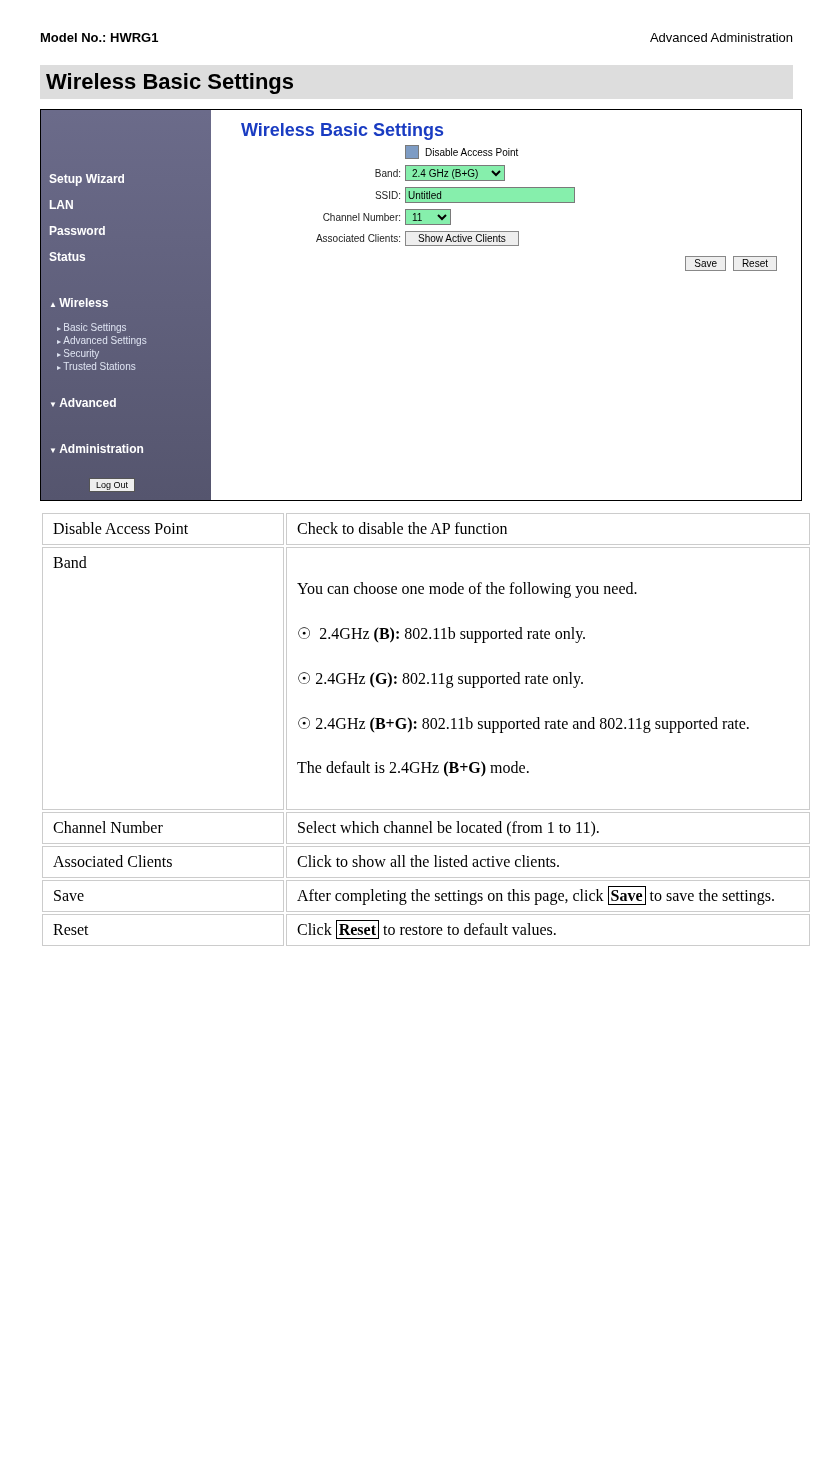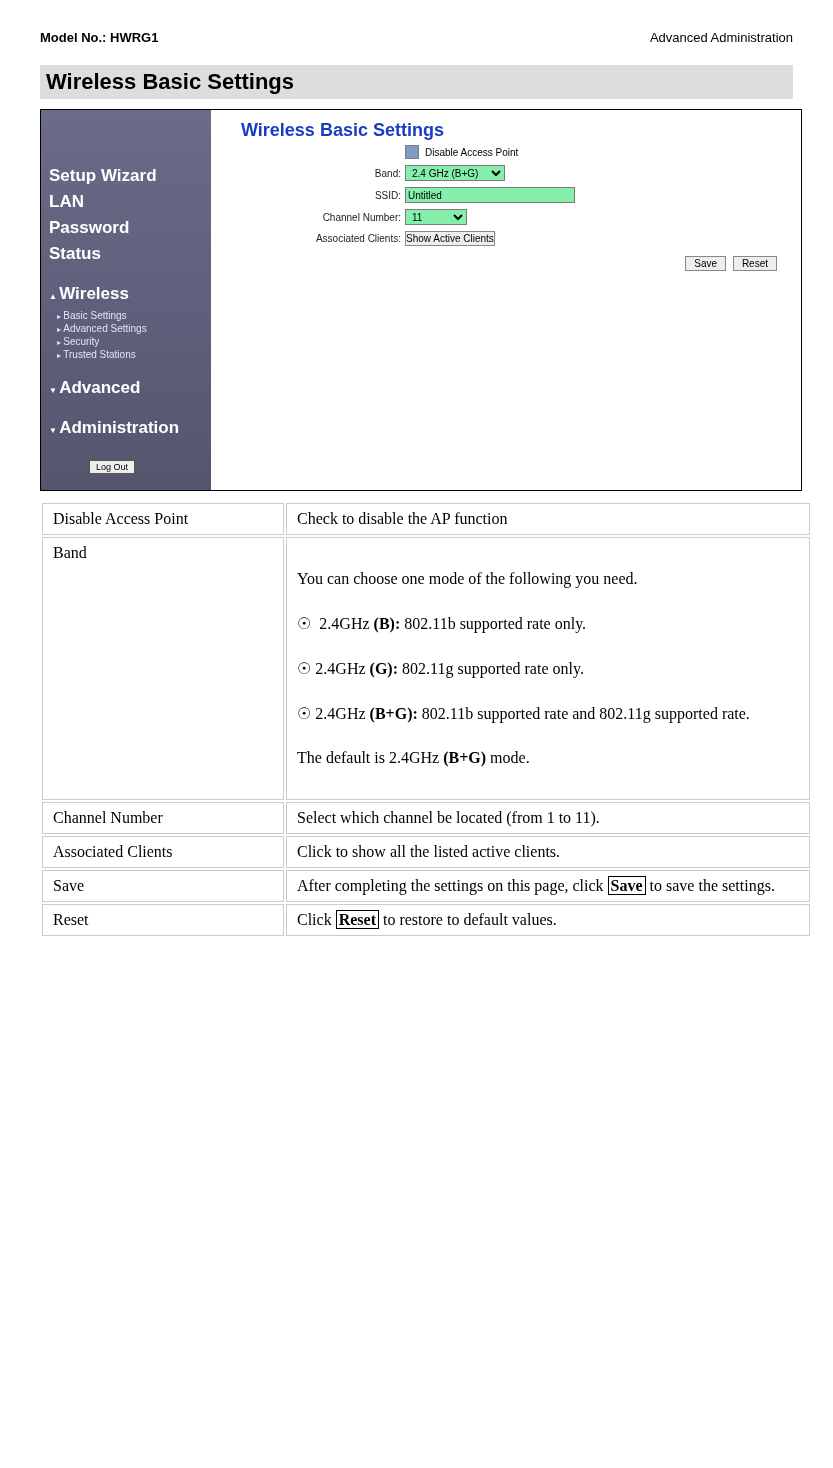--- a/index.html
+++ b/index.html
@@ -39,23 +39,23 @@
       position: relative;
     }
     .ss-sidebar {
       width: 170px;
       background: linear-gradient(to bottom, #6b6b8a, #55556e);
       padding: 50px 8px 8px 8px;
       box-sizing: border-box;
       min-height: 360px;
     }
     .ss-sidebar .sb-section {
-      font-size: 17px;
-      font-weight: bold;
-      margin: 6px 0;
+      font-size: 12px;
+      font-weight: bold;
+      margin: 12px 0;
       color: #fff;
     }
     .ss-sidebar .sb-sub {
       font-size: 10px;
       color: #dfe4f2;
       margin: 2px 0 2px 8px;
     }
     .ss-sidebar .sb-sub::before {
       content: "▸ ";
       font-size: 8px;
@@ -113,24 +113,24 @@
     .ss-input, .ss-select {
       font-size: 10px;
       padding: 0 2px;
       height: 16px;
       border: 1px solid #7a7a7a;
       background: #86efac;
       box-sizing: border-box;
     }
     .ss-input { width: 170px; }
     .ss-select.band { width: 100px; }
-    .ss-select.chan { width: 62px; }
+    .ss-select.chan { width: 46px; }
     .ss-btn {
       font-size: 10px;
-      padding: 1px 0;
+      padding: 1px 12px;
       background: #eee;
       border: 1px solid #888;
     }
     .ss-actions {
       text-align: right;
       margin-top: 10px;
       margin-right: 10px;
     }
     .ss-actions .ss-btn { margin-left: 4px; padding: 1px 8px; }
     .ss-checkbox {

